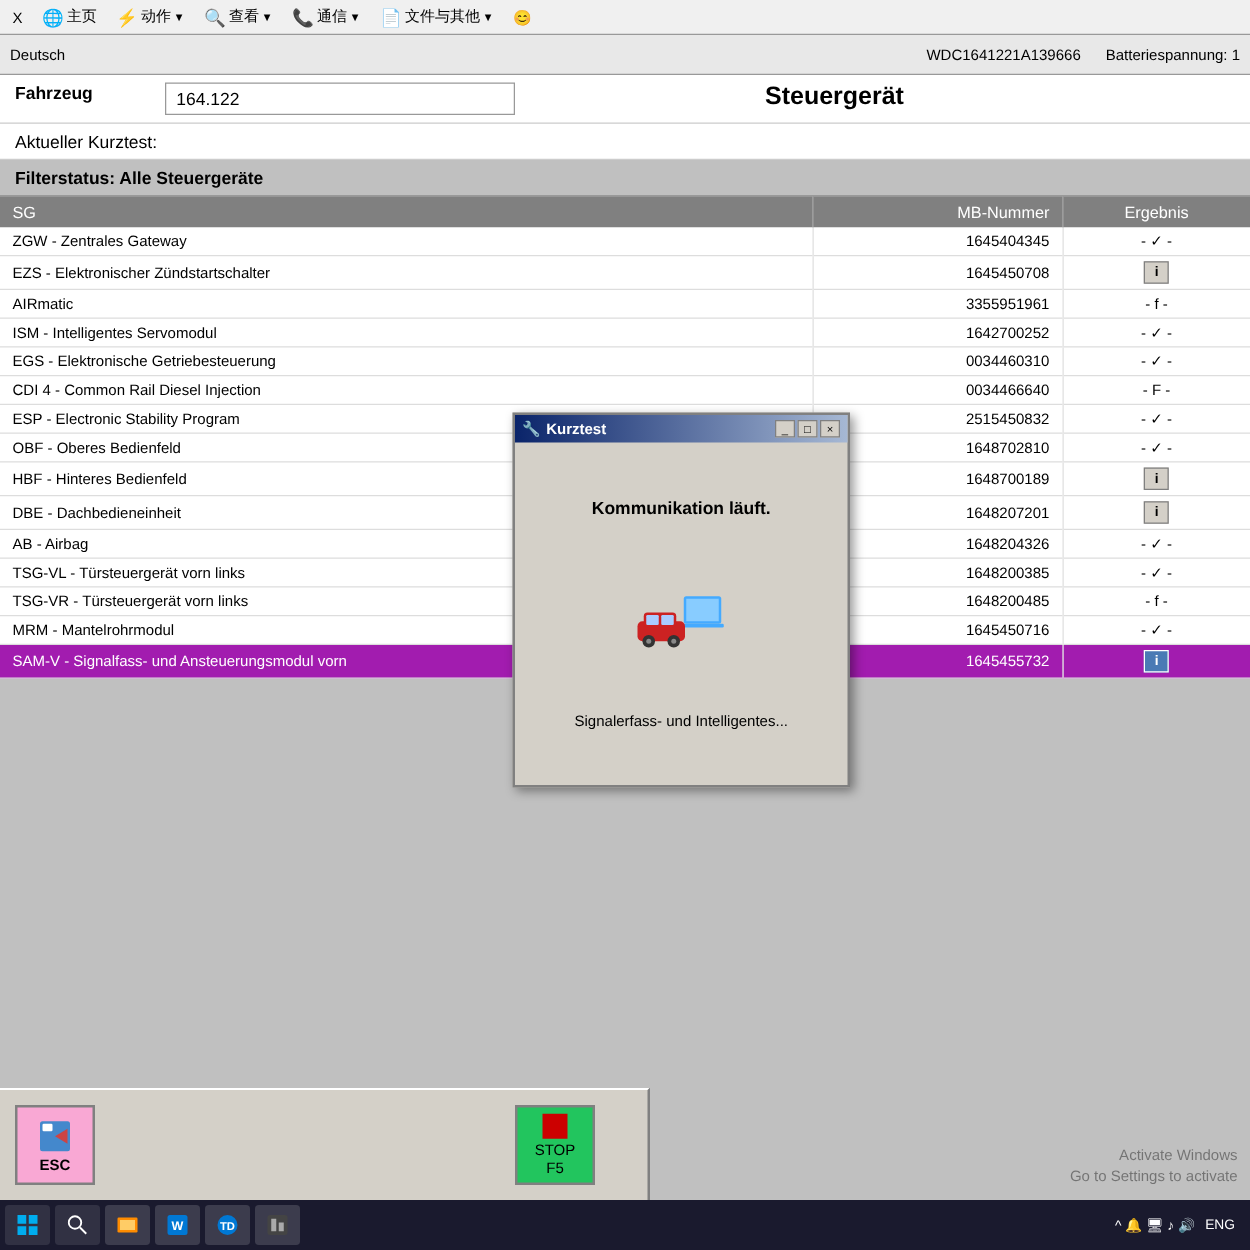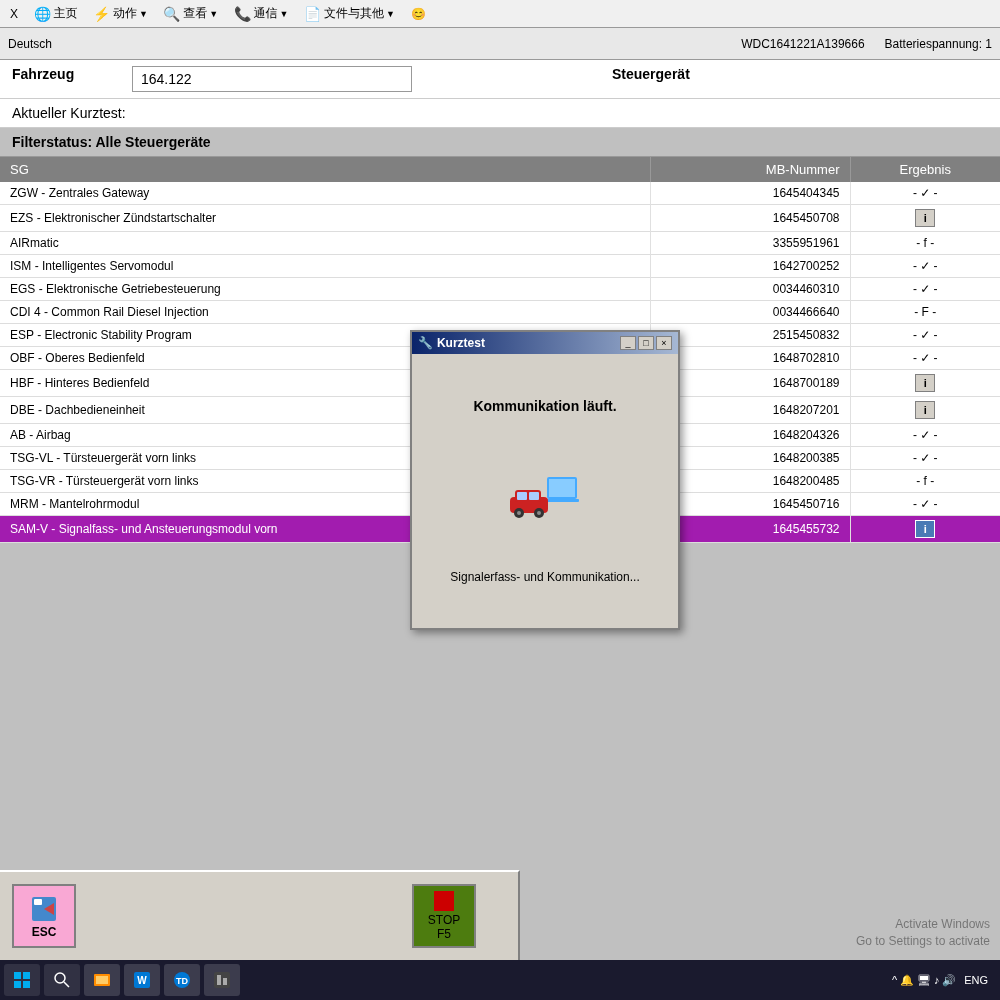--- a/index.html
+++ b/index.html
@@ -52,21 +52,21 @@
       background: white;
     }
     .vehicle-label { font-weight: bold; font-size: 14px; width: 120px; }
     .vehicle-value {
       background: white;
       border: 1px solid #999;
       padding: 4px 8px;
       font-size: 14px;
       width: 280px;
     }
-    .steuergeraet-label { margin-left: 200px; font-weight: bold; font-size: 14px; }
+    .steuergeraet-label { margin-left: 200px; font-weight: bold; font-size: 20px; }
 
     
     .section-header {
       padding: 6px 12px;
       font-size: 14px;
       font-weight: normal;
       border-bottom: 1px solid #ccc;
     }
     .filter-header {
       background: #c0c0c0;
@@ -133,21 +133,21 @@
       height: 64px;
       cursor: pointer;
       font-size: 12px;
       font-weight: bold;
     }
     .btn-stop {
       display: flex;
       flex-direction: column;
       align-items: center;
       justify-content: center;
-      background: #4d7c0f;
+      background: #22c55e;
       border: 2px solid #808080;
       width: 64px;
       height: 64px;
       cursor: pointer;
       font-size: 12px;
       margin-left: 320px;
     }
     .stop-red-square {
       width: 20px;
       height: 20px;
@@ -472,21 +472,21 @@
           <rect x="10" y="28" width="26" height="12" fill="#cc2222" rx="3"></rect>
           <rect x="12" y="30" width="10" height="8" fill="#aaccff" rx="1"></rect>
           <rect x="24" y="30" width="10" height="8" fill="#aaccff" rx="1"></rect>
 
           <circle cx="14" cy="51" r="5" fill="#333"></circle>
           <circle cx="14" cy="51" r="2" fill="#888"></circle>
           <circle cx="34" cy="51" r="5" fill="#333"></circle>
           <circle cx="34" cy="51" r="2" fill="#888"></circle>
         </svg>
       </div>
-      <div class="modal-subtext">Signalerfass- und Kommunikation...</div>
+      <div class="modal-subtext">Signalerfass- und Intelligentes...</div>
     </div>
   </div>
 </div>
 
 <div class="activate-watermark">
   <div>Activate Windows</div>
   <div>Go to Settings to activate</div>
 </div>
 
 <div class="taskbar">

